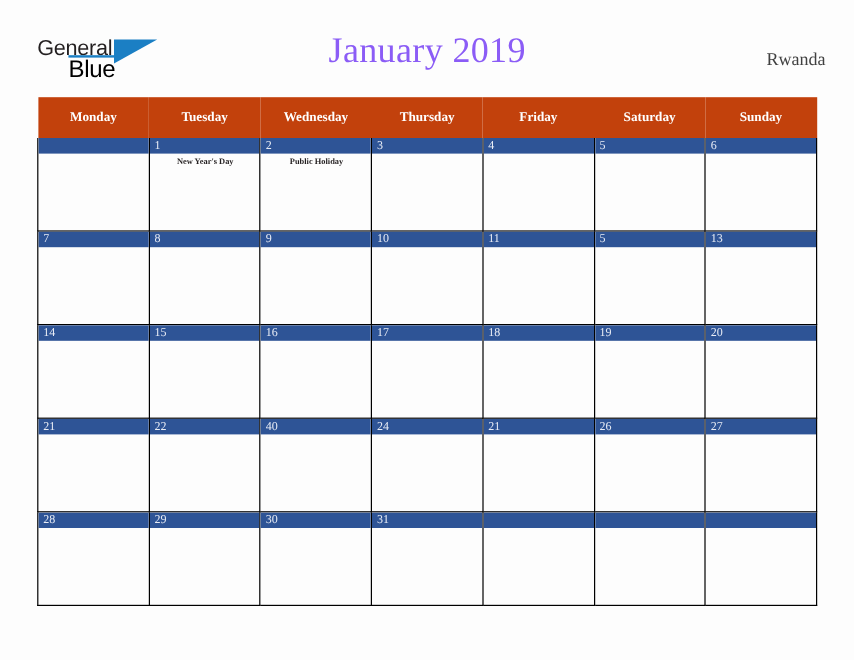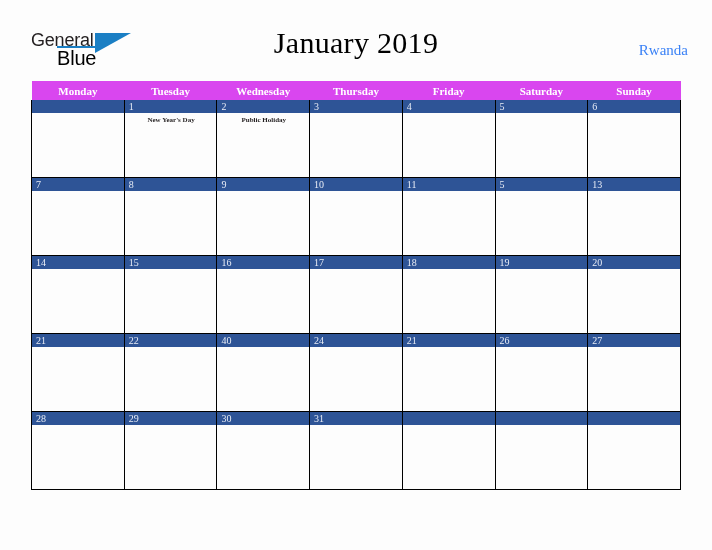--- a/index.html
+++ b/index.html
@@ -76,49 +76,49 @@
   }
 
   .title {
     position: absolute;
     left: 0;
     top: 26px;
     width: 712px;
     text-align: center;
     font-family: "Liberation Serif", serif;
     font-size: 30px;
-    color: #000000;
+    color: #8b5cf6;
     letter-spacing: 0.3px;
   }
 
   .country {
     position: absolute;
     right: 24px;
     top: 42px;
     font-family: "Liberation Serif", serif;
     font-size: 15px;
-    color: #3b82f6;
+    color: #404040;
   }
 
   
   .cal {
     position: absolute;
     left: 31px;
     top: 81px;
     width: 650px;
     border-collapse: collapse;
     table-layout: fixed;
   }
   .cal th {
-    background: #d946ef;
+    background: #c2410c;
     color: #ffffff;
     font-family: "Liberation Serif", serif;
     font-size: 11px;
     font-weight: bold;
-    height: 19px;
+    height: 34px;
     padding: 0;
     text-align: center;
     border: none;
   }
 
   .week {
     height: 77px;
   }
   .cell {
     padding: 0;

